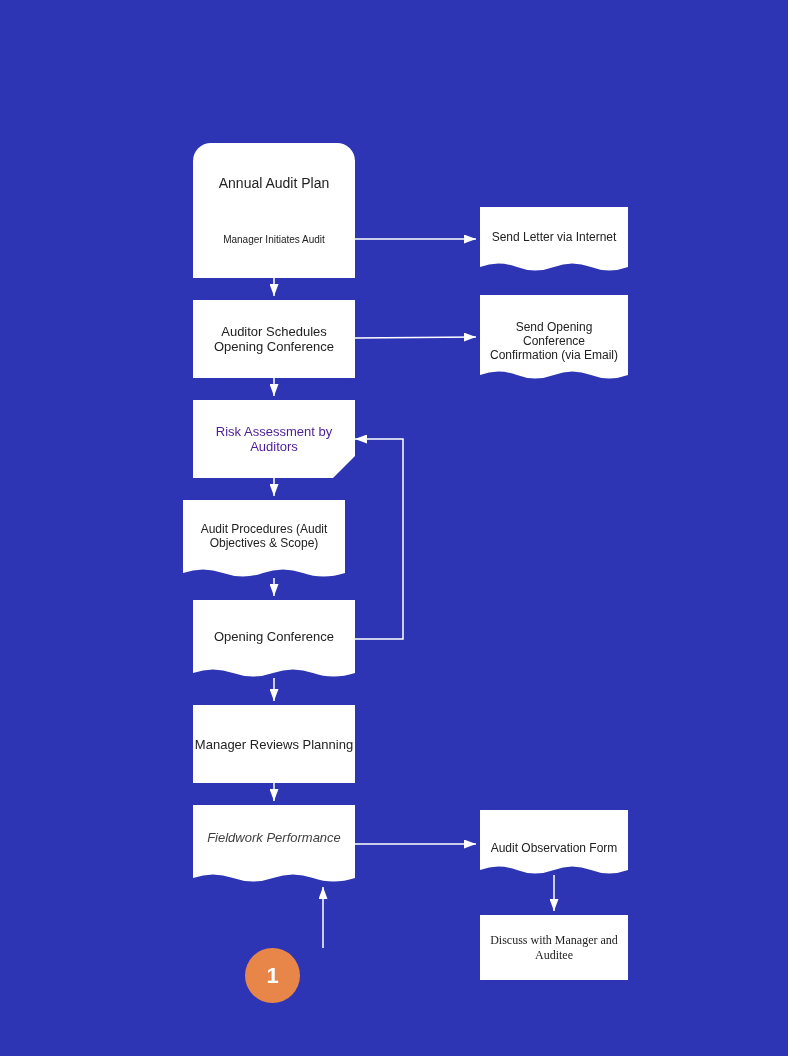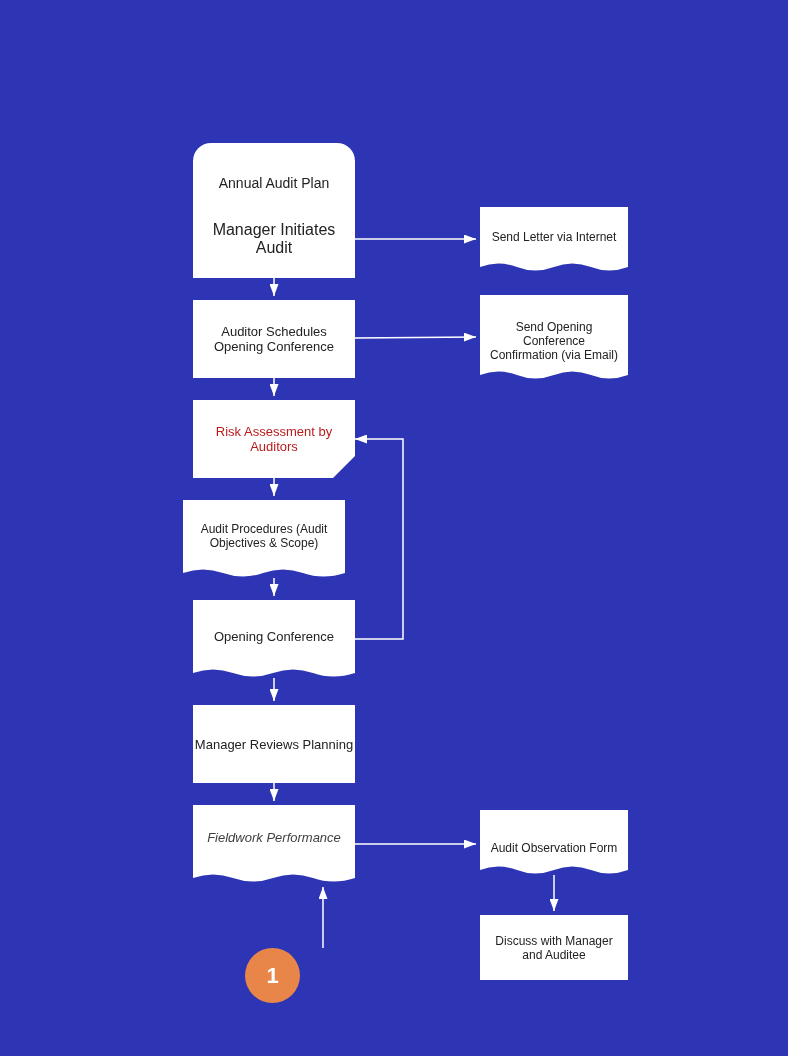--- a/index.html
+++ b/index.html
@@ -63,33 +63,33 @@
 </svg>
 
 <div style="position:absolute; left:193px; top:100px; width:162px; height:80px;
             background:white; border-radius:18px; display:flex; align-items:center;
             justify-content:center; text-align:center; font-size:14px; color:#222; padding:8px;margin-top:43px;">
   <span>Annual Audit Plan</span>
 </div>
 
 <div style="position:absolute; left:193px; top:200px; width:162px; height:78px;
             background:white; display:flex; align-items:center;
-            justify-content:center; text-align:center; font-size:16px; color:#222; ">
+            justify-content:center; text-align:center; font-size:10px; color:#222; ">
   <span>Manager Initiates Audit</span>
 </div>
 
 <div style="position:absolute; left:193px; top:300px; width:162px; height:78px;
             background:white; display:flex; align-items:center;
             justify-content:center; text-align:center; font-size:13px; color:#222; padding:16px;">
   <span>Auditor Schedules Opening Conference</span>
 </div>
 
 <div style="position:absolute; left:193px; top:400px; width:162px; height:78px;
             background:white; display:flex; align-items:center;
-            justify-content:center; text-align:center; font-size:13px; color:#b91c1c; padding:8px; overflow:hidden;">
+            justify-content:center; text-align:center; font-size:13px; color:#4c1d95; padding:8px; overflow:hidden;">
   <span>Risk Assessment by Auditors</span>
 
   <div style="position:absolute; bottom:0; right:0; width:22px; height:22px; background:#2d35b5;
               clip-path: polygon(100% 0, 100% 100%, 0 100%);"></div>
 </div>
 
 <div style="position:absolute; left:183px; top:500px; width:162px; height:78px;
             background:white; display:flex; align-items:center;
             justify-content:center; text-align:center; font-size:12px; color:#222; padding:8px 8px 14px 8px; overflow:hidden;">
   <span>Audit Procedures (Audit Objectives &amp; Scope)</span>
@@ -145,21 +145,21 @@
             background:white; display:flex; align-items:center;
             justify-content:center; text-align:center; font-size:12px; color:#222; padding:24px 8px 14px 8px; overflow:hidden;">
   <span>Audit Observation Form</span>
   <svg style="position:absolute;bottom:-2px;left:0;width:148px;height:14px;" viewBox="0 0 148 14" preserveAspectRatio="none">
     <path d="M0,7 Q18,0 37,7 Q55,14 74,7 Q92,0 111,7 Q129,14 148,7 L148,14 L0,14 Z" fill="#2d35b5"></path>
   </svg>
 </div>
 
 <div style="position:absolute; left:480px; top:915px; width:148px; height:65px;
             background:white; display:flex; align-items:center;
-            justify-content:center; text-align:center; font-size:12px; color:#222; padding:8px;">
+            justify-content:center; text-align:center; font-size:12px; color:#222; padding:8px;font-family:Liberation Serif, serif;">
   <span>Discuss with Manager and Auditee</span>
 </div>
 
 <div style="position:absolute; left:245px; top:948px; width:55px; height:55px;
             background:#e8864a; border-radius:50%; display:flex; align-items:center;
             justify-content:center; font-size:22px; font-weight:bold; color:white;">
   <span>1</span>
 </div>
 
 </body></html>

